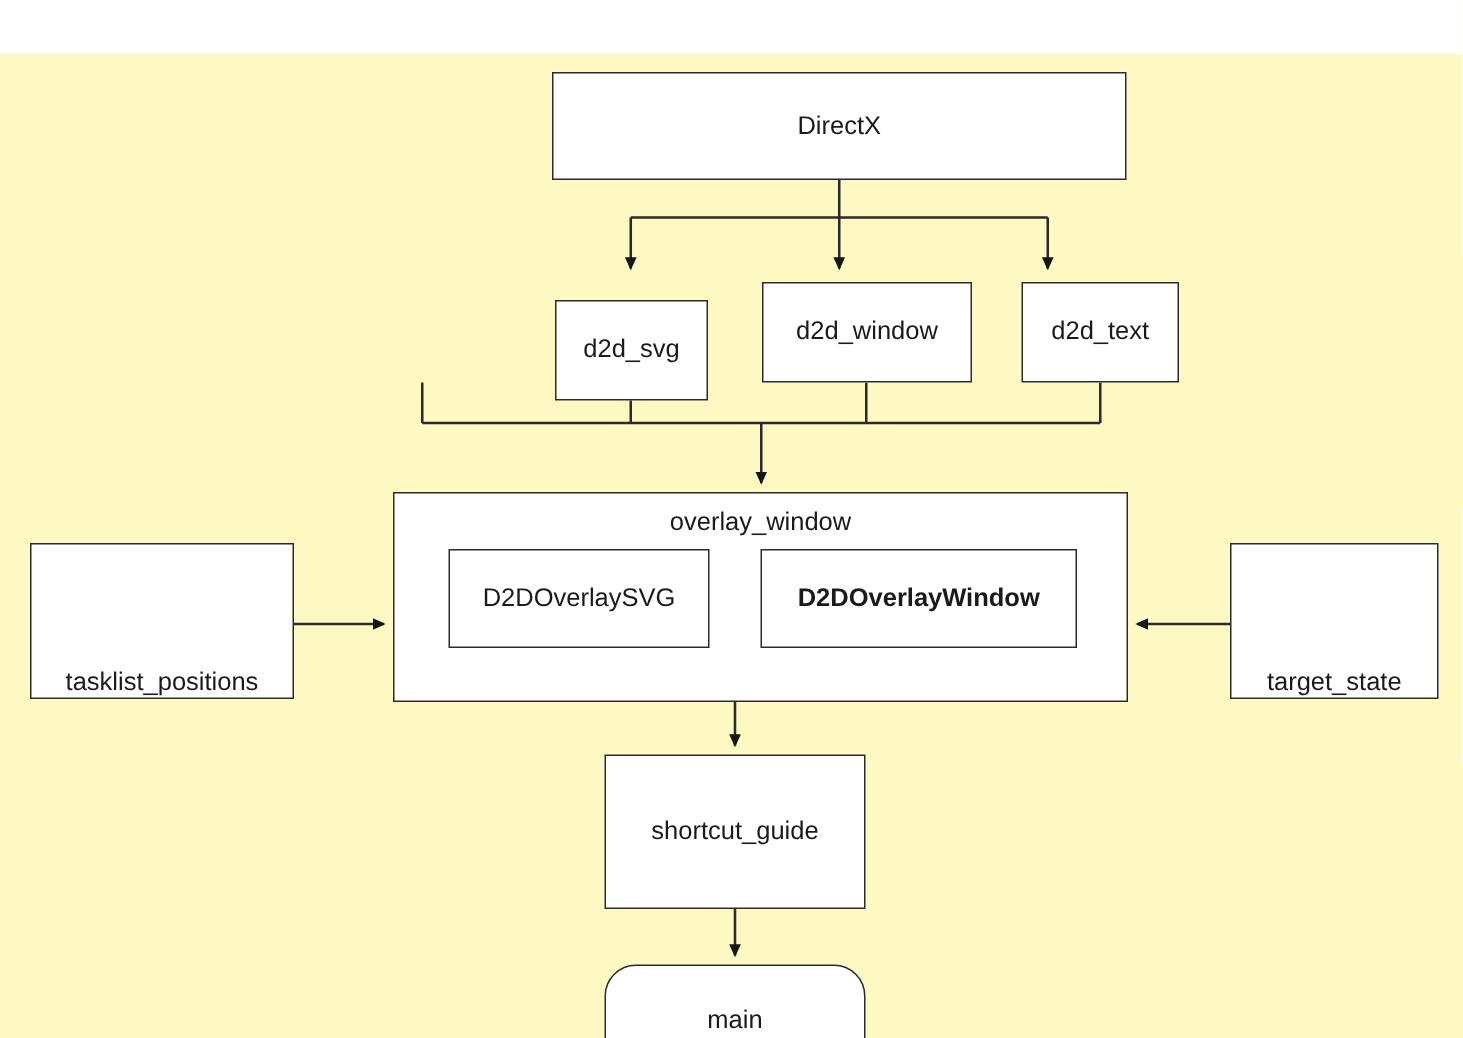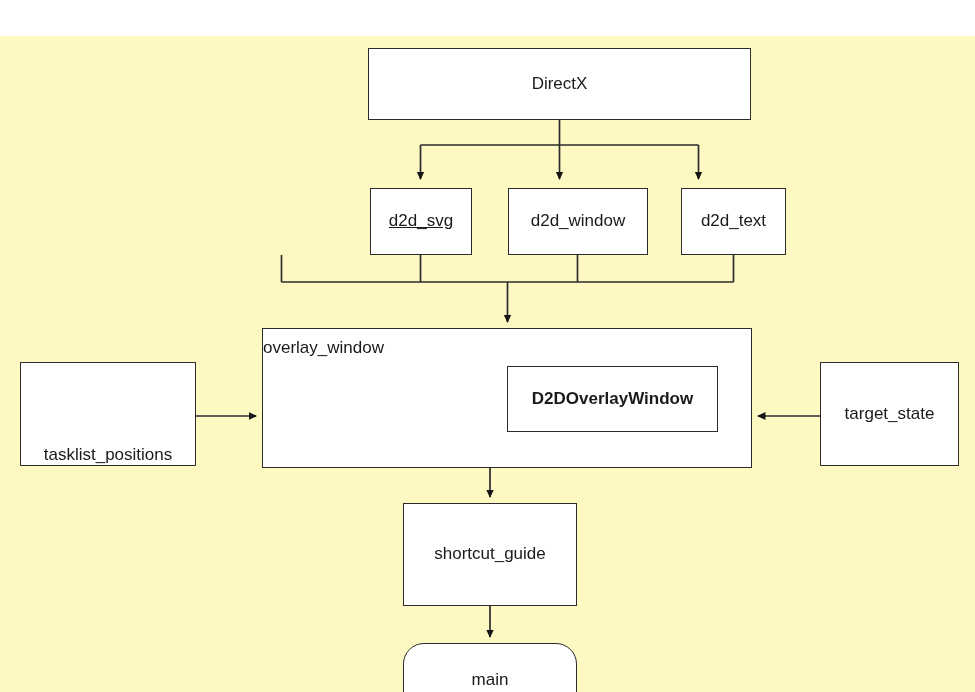--- a/index.html
+++ b/index.html
@@ -41,21 +41,21 @@
   }
   .group-node {
     display: block;
     z-index: 1;
   }
   .group-title {
     position: absolute;
     left: 0;
     right: 0;
     top: 9px;
-    text-align: left;
+    text-align: center;
     font-size: 17px;
     color: #1a1a1a;
   }
   .child-node {
     position: absolute;
     box-sizing: border-box;
     border: 1.6px solid #2b2b2b;
     background: #ffffff;
     display: flex;
     align-items: center;
@@ -106,42 +106,45 @@
       <path d="M 490 432 L 490 461" marker-end="url(#arrowhead)"></path>
 
       <path d="M 490 570 L 490 601" marker-end="url(#arrowhead)"></path>
     </g>
   </svg>
 
   <div class="node" style="left:368px; top:12px; width:383px; height:72px;">
     <span>DirectX</span>
   </div>
 
-  <div class="node" style="left:370px; top:152px; width:102px; height:67px;text-decoration:underline;">
+  <div class="node" style="left:370px; top:164px; width:102px; height:67px;">
     <span>d2d_svg</span>
   </div>
   <div class="node" style="left:508px; top:152px; width:140px; height:67px;">
     <span>d2d_window</span>
   </div>
   <div class="node" style="left:681px; top:152px; width:105px; height:67px;">
     <span>d2d_text</span>
   </div>
 
   <div class="node group-node" style="left:262px; top:292px; width:490px; height:140px;">
     <span class="group-title">overlay_window</span>
   </div>
 
+  <div class="child-node" style="left:299px; top:330px; width:174px; height:66px;">
+    <span>D2DOverlaySVG</span>
+  </div>
   <div class="child-node" style="left:507px; top:330px; width:211px; height:66px;font-weight:bold;">
     <span>D2DOverlayWindow</span>
   </div>
 
   <div class="node" style="left:20px; top:326px; width:176px; height:104px;align-items:flex-end;">
     <span>tasklist_positions</span>
   </div>
-  <div class="node" style="left:820px; top:326px; width:139px; height:104px;">
+  <div class="node" style="left:820px; top:326px; width:139px; height:104px;align-items:flex-end;">
     <span>target_state</span>
   </div>
 
   <div class="node" style="left:403px; top:467px; width:174px; height:103px;">
     <span>shortcut_guide</span>
   </div>
   <div class="node" style="left:403px; top:607px; width:174px; height:75px;border-radius:21px;">
     <span>main</span>
   </div>
 

